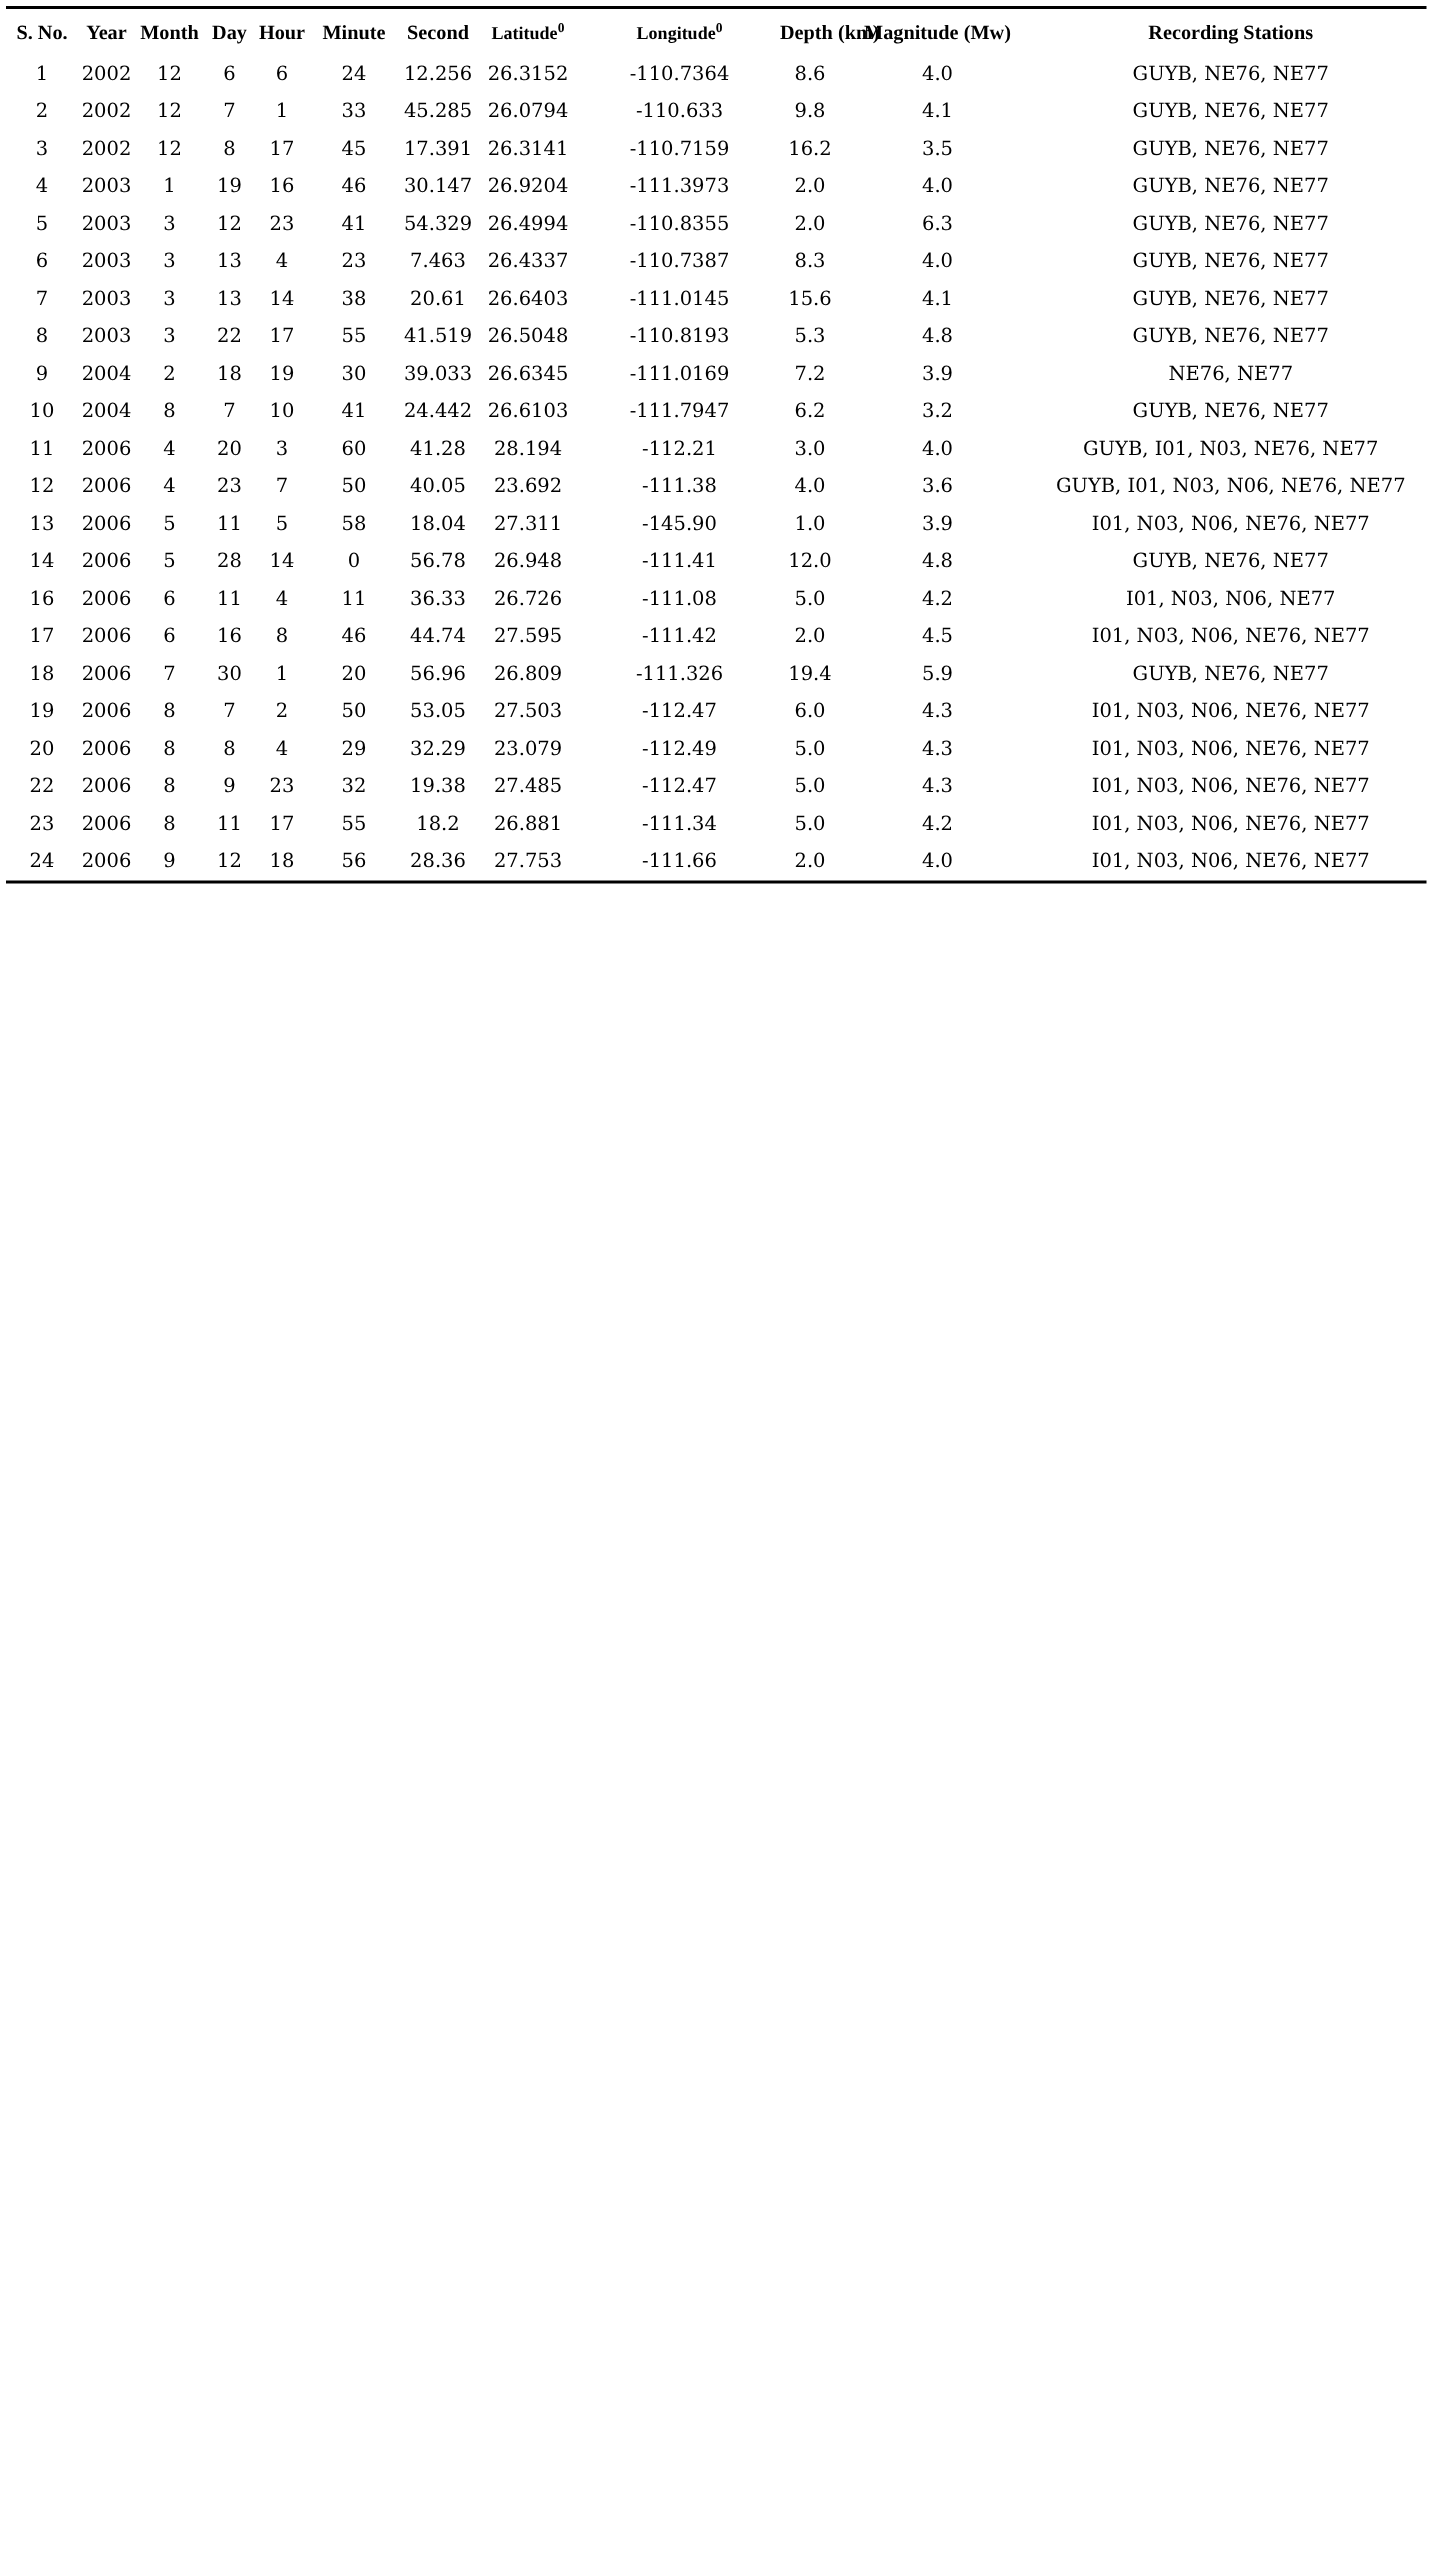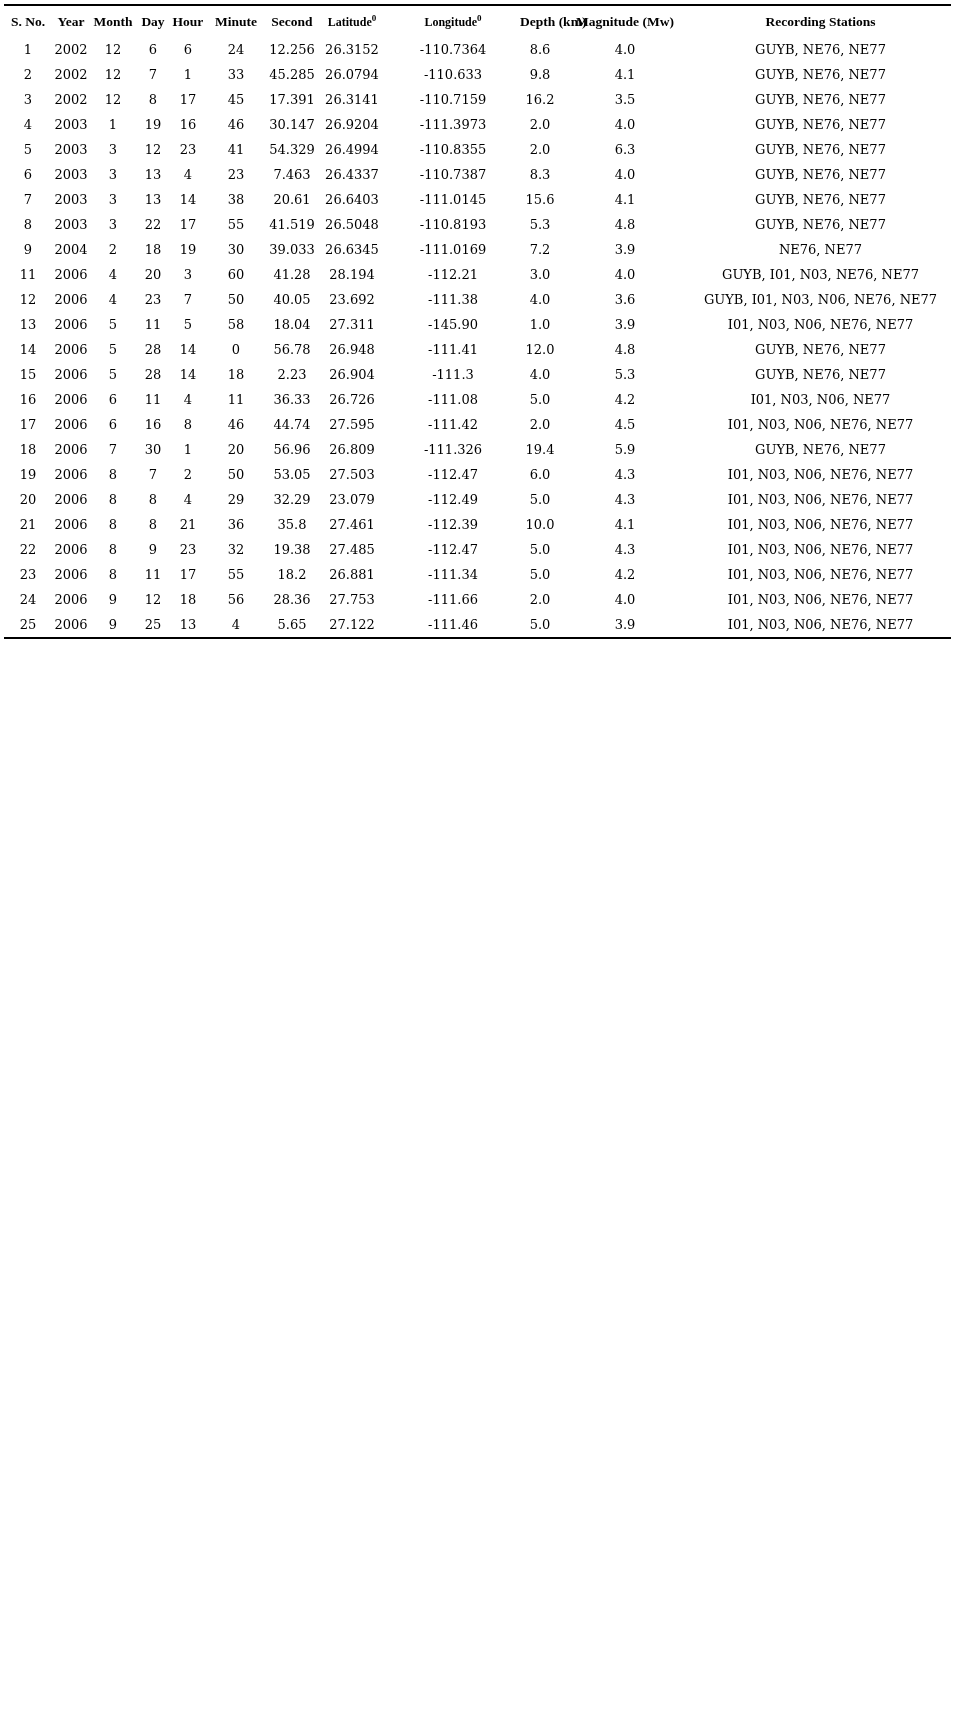--- a/index.html
+++ b/index.html
@@ -219,20 +219,34 @@
         <td class="col-4">19</td>
         <td class="col-5">30</td>
         <td class="col-6">39.033</td>
         <td class="col-7">26.6345</td>
         <td class="col-8">-111.0169</td>
         <td class="col-9">7.2</td>
         <td class="col-10">3.9</td>
         <td class="col-11">NE76, NE77</td>
       </tr>
       <tr>
+        <td class="col-0">10</td>
+        <td class="col-1">2004</td>
+        <td class="col-2">8</td>
+        <td class="col-3">7</td>
+        <td class="col-4">10</td>
+        <td class="col-5">41</td>
+        <td class="col-6">24.442</td>
+        <td class="col-7">26.6103</td>
+        <td class="col-8">-111.7947</td>
+        <td class="col-9">6.2</td>
+        <td class="col-10">3.2</td>
+        <td class="col-11">GUYB, NE76, NE77</td>
+      </tr>
+      <tr>
         <td class="col-0">11</td>
         <td class="col-1">2006</td>
         <td class="col-2">4</td>
         <td class="col-3">20</td>
         <td class="col-4">3</td>
         <td class="col-5">60</td>
         <td class="col-6">41.28</td>
         <td class="col-7">28.194</td>
         <td class="col-8">-112.21</td>
         <td class="col-9">3.0</td>
@@ -275,34 +289,20 @@
         <td class="col-4">14</td>
         <td class="col-5">0</td>
         <td class="col-6">56.78</td>
         <td class="col-7">26.948</td>
         <td class="col-8">-111.41</td>
         <td class="col-9">12.0</td>
         <td class="col-10">4.8</td>
         <td class="col-11">GUYB, NE76, NE77</td>
       </tr>
       <tr>
-        <td class="col-0">15</td>
-        <td class="col-1">2006</td>
-        <td class="col-2">5</td>
-        <td class="col-3">28</td>
-        <td class="col-4">14</td>
-        <td class="col-5">18</td>
-        <td class="col-6">2.23</td>
-        <td class="col-7">26.904</td>
-        <td class="col-8">-111.3</td>
-        <td class="col-9">4.0</td>
-        <td class="col-10">5.3</td>
-        <td class="col-11">GUYB, NE76, NE77</td>
-      </tr>
-      <tr>
         <td class="col-0">16</td>
         <td class="col-1">2006</td>
         <td class="col-2">6</td>
         <td class="col-3">11</td>
         <td class="col-4">4</td>
         <td class="col-5">11</td>
         <td class="col-6">36.33</td>
         <td class="col-7">26.726</td>
         <td class="col-8">-111.08</td>
         <td class="col-9">5.0</td>
@@ -359,34 +359,20 @@
         <td class="col-4">4</td>
         <td class="col-5">29</td>
         <td class="col-6">32.29</td>
         <td class="col-7">23.079</td>
         <td class="col-8">-112.49</td>
         <td class="col-9">5.0</td>
         <td class="col-10">4.3</td>
         <td class="col-11">I01, N03, N06, NE76, NE77</td>
       </tr>
       <tr>
-        <td class="col-0">21</td>
-        <td class="col-1">2006</td>
-        <td class="col-2">8</td>
-        <td class="col-3">8</td>
-        <td class="col-4">21</td>
-        <td class="col-5">36</td>
-        <td class="col-6">35.8</td>
-        <td class="col-7">27.461</td>
-        <td class="col-8">-112.39</td>
-        <td class="col-9">10.0</td>
-        <td class="col-10">4.1</td>
-        <td class="col-11">I01, N03, N06, NE76, NE77</td>
-      </tr>
-      <tr>
         <td class="col-0">22</td>
         <td class="col-1">2006</td>
         <td class="col-2">8</td>
         <td class="col-3">9</td>
         <td class="col-4">23</td>
         <td class="col-5">32</td>
         <td class="col-6">19.38</td>
         <td class="col-7">27.485</td>
         <td class="col-8">-112.47</td>
         <td class="col-9">5.0</td>
@@ -414,28 +400,14 @@
         <td class="col-3">12</td>
         <td class="col-4">18</td>
         <td class="col-5">56</td>
         <td class="col-6">28.36</td>
         <td class="col-7">27.753</td>
         <td class="col-8">-111.66</td>
         <td class="col-9">2.0</td>
         <td class="col-10">4.0</td>
         <td class="col-11">I01, N03, N06, NE76, NE77</td>
       </tr>
-      <tr>
-        <td class="col-0">25</td>
-        <td class="col-1">2006</td>
-        <td class="col-2">9</td>
-        <td class="col-3">25</td>
-        <td class="col-4">13</td>
-        <td class="col-5">4</td>
-        <td class="col-6">5.65</td>
-        <td class="col-7">27.122</td>
-        <td class="col-8">-111.46</td>
-        <td class="col-9">5.0</td>
-        <td class="col-10">3.9</td>
-        <td class="col-11">I01, N03, N06, NE76, NE77</td>
-      </tr>
     </tbody>
 </table>
 
 </body></html>

